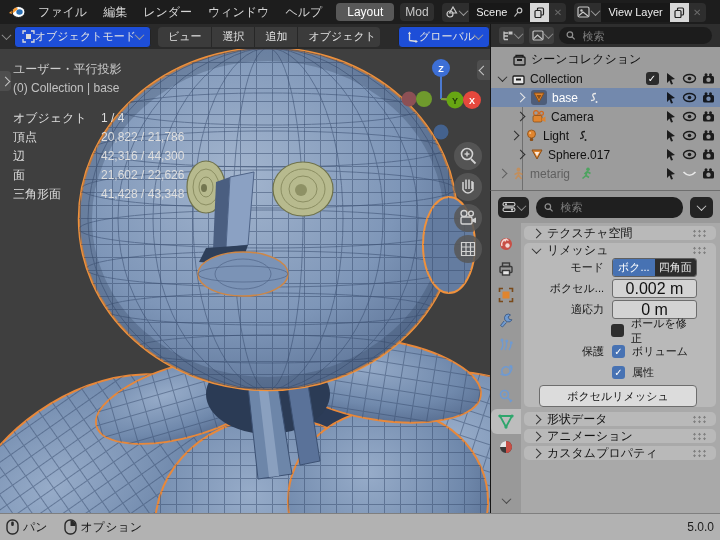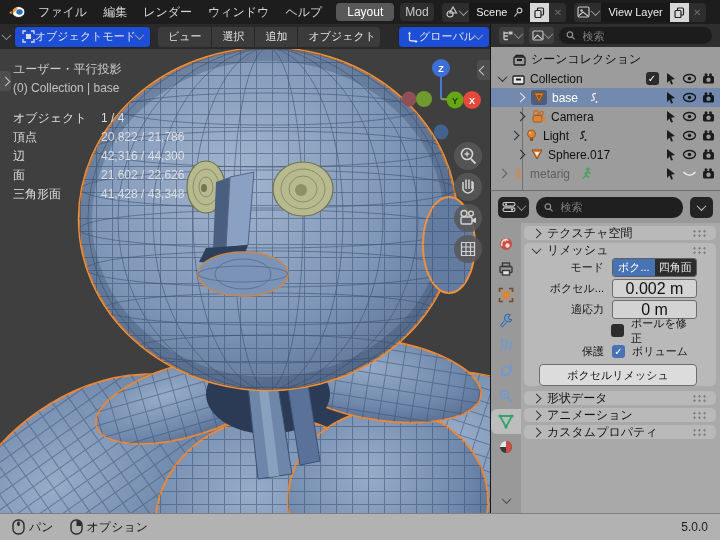--- a/index.html
+++ b/index.html
@@ -73,21 +73,21 @@
   .seg .on{background:#4772b3;color:#fff;}
   .seg .off{background:#2d2d2d;color:#e8e8e8;}
   .field{flex:1;height:17px;background:#d3d3d3;border:1px solid #6d6d6d;border-radius:3px;display:flex;align-items:center;justify-content:center;font-size:16px;color:#111;}
   .cb{width:13px;height:13px;border-radius:3px;background:#2d2d2d;flex:0 0 auto;display:flex;align-items:center;justify-content:center;}
   .cb.checked{background:#4772b3;}
   .cb.checked::after{content:"✓";color:#fff;font-size:10px;line-height:1;}
   .cbl{margin-left:7px;}
   .action-btn{margin:2px 19px 5px 15px;height:20px;background:#dcdcdc;border:1px solid #6d6d6d;border-radius:4px;display:flex;align-items:center;justify-content:center;font-size:11px;color:#111;}
 
   
-  #statusbar{left:0;bottom:0;width:720px;height:27px;background:#b2b2b2;border-top:1px solid #7f7f7f;box-sizing:border-box;display:flex;align-items:center;padding:0 12px;gap:16px;font-size:12px;color:#1b1b1b;}
+  #statusbar{left:0;bottom:0;width:720px;height:27px;background:#b2b2b2;border-top:1px solid #7f7f7f;box-sizing:border-box;display:flex;align-items:center;padding:0 6px;gap:16px;font-size:12px;color:#1b1b1b;}
   .hint{display:flex;align-items:center;gap:4px;}
   #version{margin-left:auto;}
 </style>
 </head>
 <body>
 
 <div id="topbar" class="abs">
   <svg width="18" height="14" viewBox="0 0 18 14" style="margin:0 4px 0 8px">
     <ellipse cx="10.5" cy="7" rx="6.5" ry="5.5" fill="#fff"></ellipse>
     <ellipse cx="11.5" cy="7" rx="3.2" ry="2.8" fill="#2a6fb4"></ellipse>
@@ -680,20 +680,25 @@
       <div class="prow">
         <span class="plabel"></span>
         <span class="cb"></span>
         <span class="cbl">ポールを修正</span>
       </div>
       <div class="prow">
         <span class="plabel">保護</span>
         <span class="cb checked"></span>
         <span class="cbl">ボリューム</span>
       </div>
+      <div class="prow">
+        <span class="plabel"></span>
+        <span class="cb checked"></span>
+        <span class="cbl">属性</span>
+      </div>
       <div class="action-btn">ボクセルリメッシュ</div>
     </div>
 
     <div class="panel">
       <div class="panel-h">
         <span class="chr" style="color:#333"></span>
         <span>形状データ</span>
         <span class="grip"></span>
       </div>
     </div>

